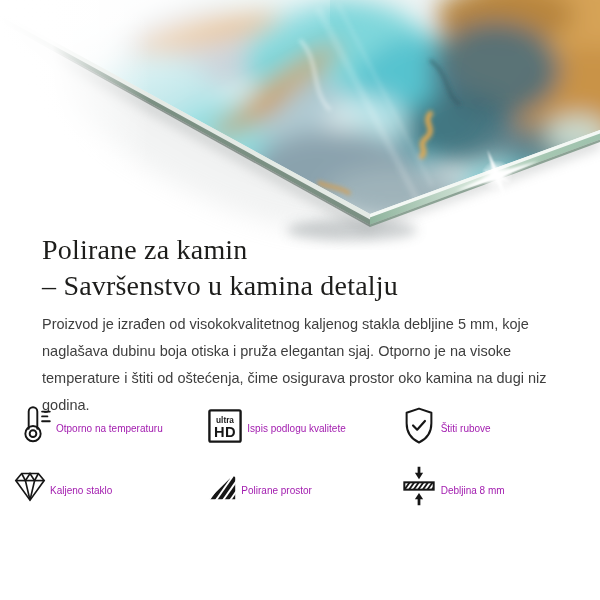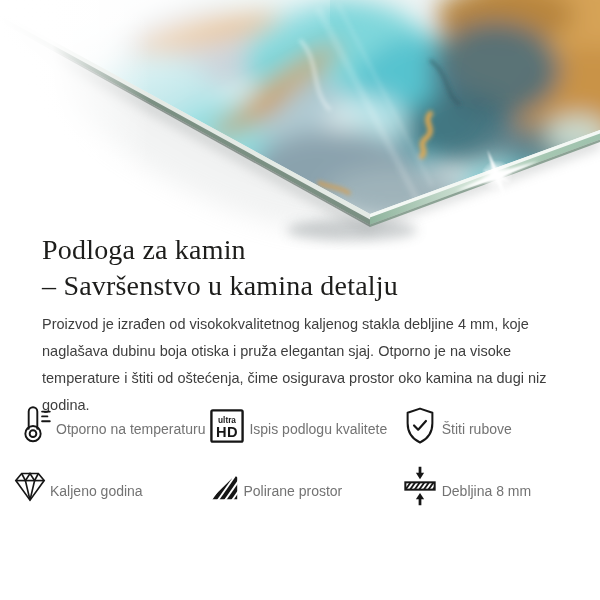--- a/index.html
+++ b/index.html
@@ -20,21 +20,21 @@
     position:absolute;top:311px;left:42px;width:520px;margin:0;
     font-size:14.5px;line-height:27px;color:#3e3e3e;
   }
   .features{
     position:absolute;top:400px;left:10px;width:580px;
     display:grid;grid-template-columns:repeat(3,1fr);row-gap:18px;
   }
   .feature{display:flex;flex-direction:row;align-items:center;}
   .icon-wrap{height:48px;display:flex;align-items:flex-end;justify-content:center;}
   .feature.row2 .icon-wrap{height:40px;align-items:center;}
-  .feature .label{margin-top:9px;font-size:14px;color:#737373;white-space:nowrap;}
+  .feature .label{margin-top:9px;font-size:10px;color:#a21caf;white-space:nowrap;}
   .fsvg{display:block;}
 </style>
 </head>
 <body>
 
 <div class="hero">
   <svg class="fsvg" width="600" height="250" viewBox="0 0 600 250" aria-hidden="true">
     <defs>
       <clipPath id="faceClip">
           <path d="M0,12 L370,214 L600,130 L600,0 L0,0 Z"></path>
@@ -132,25 +132,25 @@
       <g fill="#ffffff" filter="url(#blur1)">
         <polygon points="-44,0 0,-3.5 44,0 0,3.5" transform="rotate(-20)" opacity="0.95"></polygon>
         <polygon points="-28,0 0,-3 28,0 0,3" transform="rotate(70)" opacity="0.9"></polygon>
         <polygon points="-16,0 0,-2 16,0 0,2" transform="rotate(25)" opacity="0.8"></polygon>
       </g>
     </g>
   </svg>
 </div>
 
 <h1 class="heading">
-  <span>Podloga za kamin</span>
+  <span>Polirane za kamin</span>
   <span>– Savršenstvo u kamina detalju</span>
 </h1>
 
-<p class="desc">Proizvod je izrađen od visokokvalitetnog kaljenog stakla debljine 4 mm, koje naglašava dubinu boja otiska i pruža elegantan sjaj. Otporno je na visoke temperature i štiti od oštećenja, čime osigurava prostor oko kamina na dugi niz godina.</p>
+<p class="desc">Proizvod je izrađen od visokokvalitetnog kaljenog stakla debljine 5 mm, koje naglašava dubinu boja otiska i pruža elegantan sjaj. Otporno je na visoke temperature i štiti od oštećenja, čime osigurava prostor oko kamina na dugi niz godina.</p>
 
 <div class="features">
 
   <div class="feature">
     <div class="icon-wrap">
       <svg class="fsvg" width="46" height="46" viewBox="0 0 48 48" fill="none" stroke="#161616" stroke-width="2" stroke-linecap="round">
         <path d="M19.5,28 V10 a4.5,4.5 0 0 1 9,0 V28"></path>
         <circle cx="24" cy="33" r="8"></circle>
         <circle cx="24" cy="33" r="3.5"></circle>
         <path d="M33.5,10 h8 M33.5,15 h5.5 M33.5,20 h8"></path>
@@ -182,21 +182,21 @@
 
   <div class="feature row2">
     <div class="icon-wrap">
       <svg class="fsvg" width="40" height="40" viewBox="0 0 48 48" fill="none" stroke="#161616" stroke-width="2" stroke-linejoin="miter">
         <path d="M14,9 L34,9 L41,17.5 L24,41 L7,17.5 Z"></path>
         <path d="M7,17.5 L41,17.5"></path>
         <path d="M14,9 L18.5,17.5 L24,9 L29.5,17.5 L34,9"></path>
         <path d="M18.5,17.5 L24,41 M29.5,17.5 L24,41"></path>
       </svg>
     </div>
-    <span class="label">Kaljeno godina</span>
+    <span class="label">Kaljeno staklo</span>
   </div>
 
   <div class="feature row2">
     <div class="icon-wrap">
       <svg class="fsvg" width="38" height="38" viewBox="0 0 48 48">
         <defs>
             <clipPath id="triClip">
               <path d="M7,41 L41,7.5 L41,41 Z"></path>
             </clipPath>
           </defs>

